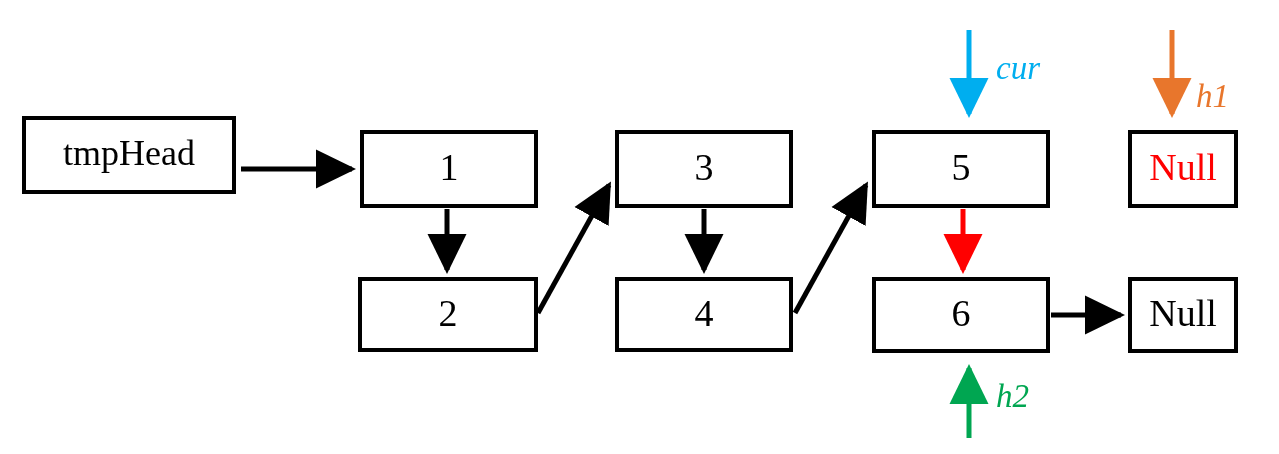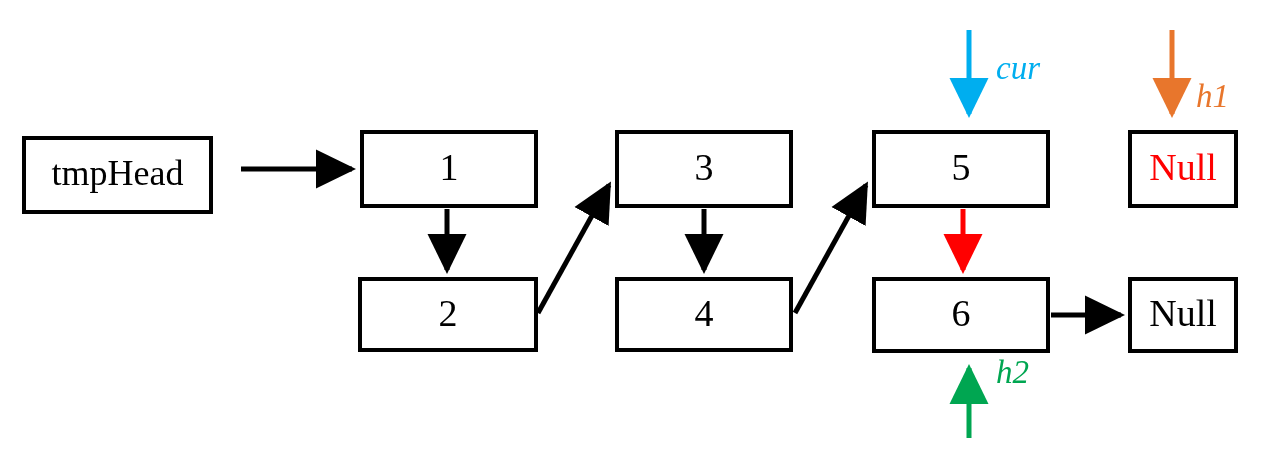--- a/index.html
+++ b/index.html
@@ -97,21 +97,21 @@
 
     <g>
       <line x1="969" y1="30" x2="969" y2="114" stroke="#00AEEF" stroke-width="5" marker-end="url(#ah-cur)"></line>
 
       <line x1="1172" y1="30" x2="1172" y2="114" stroke="#E8762C" stroke-width="5" marker-end="url(#ah-h1)"></line>
 
       <line x1="969" y1="438" x2="969" y2="368" stroke="#00A651" stroke-width="5" marker-end="url(#ah-h2)"></line>
     </g>
   </svg>
 
-  <div class="node-box" style="left:22px; top:136px; width:191px; height:78px;text-align:right;">
+  <div class="node-box" style="left:22px; top:116px; width:214px; height:78px;text-align:right;">
     <span class="node-label wordy">tmpHead</span>
   </div>
 
   <div class="node-box" style="left:360px; top:130px; width:178px; height:78px;">
     <span class="node-label">1</span>
   </div>
 
   <div class="node-box" style="left:615px; top:130px; width:178px; height:78px;">
     <span class="node-label">3</span>
   </div>
@@ -137,15 +137,15 @@
   </div>
 
   <div class="node-box" style="left:1128px; top:277px; width:110px; height:76px;">
     <span class="node-label value-null-black">Null</span>
   </div>
 
   <div class="ptr-label" style="left:996px; top:52px; color:#00AEEF;">cur</div>
 
   <div class="ptr-label" style="left:1196px; top:44px; color:#E8762C;margin-top:36px;">h1</div>
 
-  <div class="ptr-label" style="left:996px; top:356px; color:#00A651;">h2</div>
+  <div class="ptr-label" style="left:996px; top:380px; color:#00A651;">h2</div>
 
 </div>
 
 </body></html>

